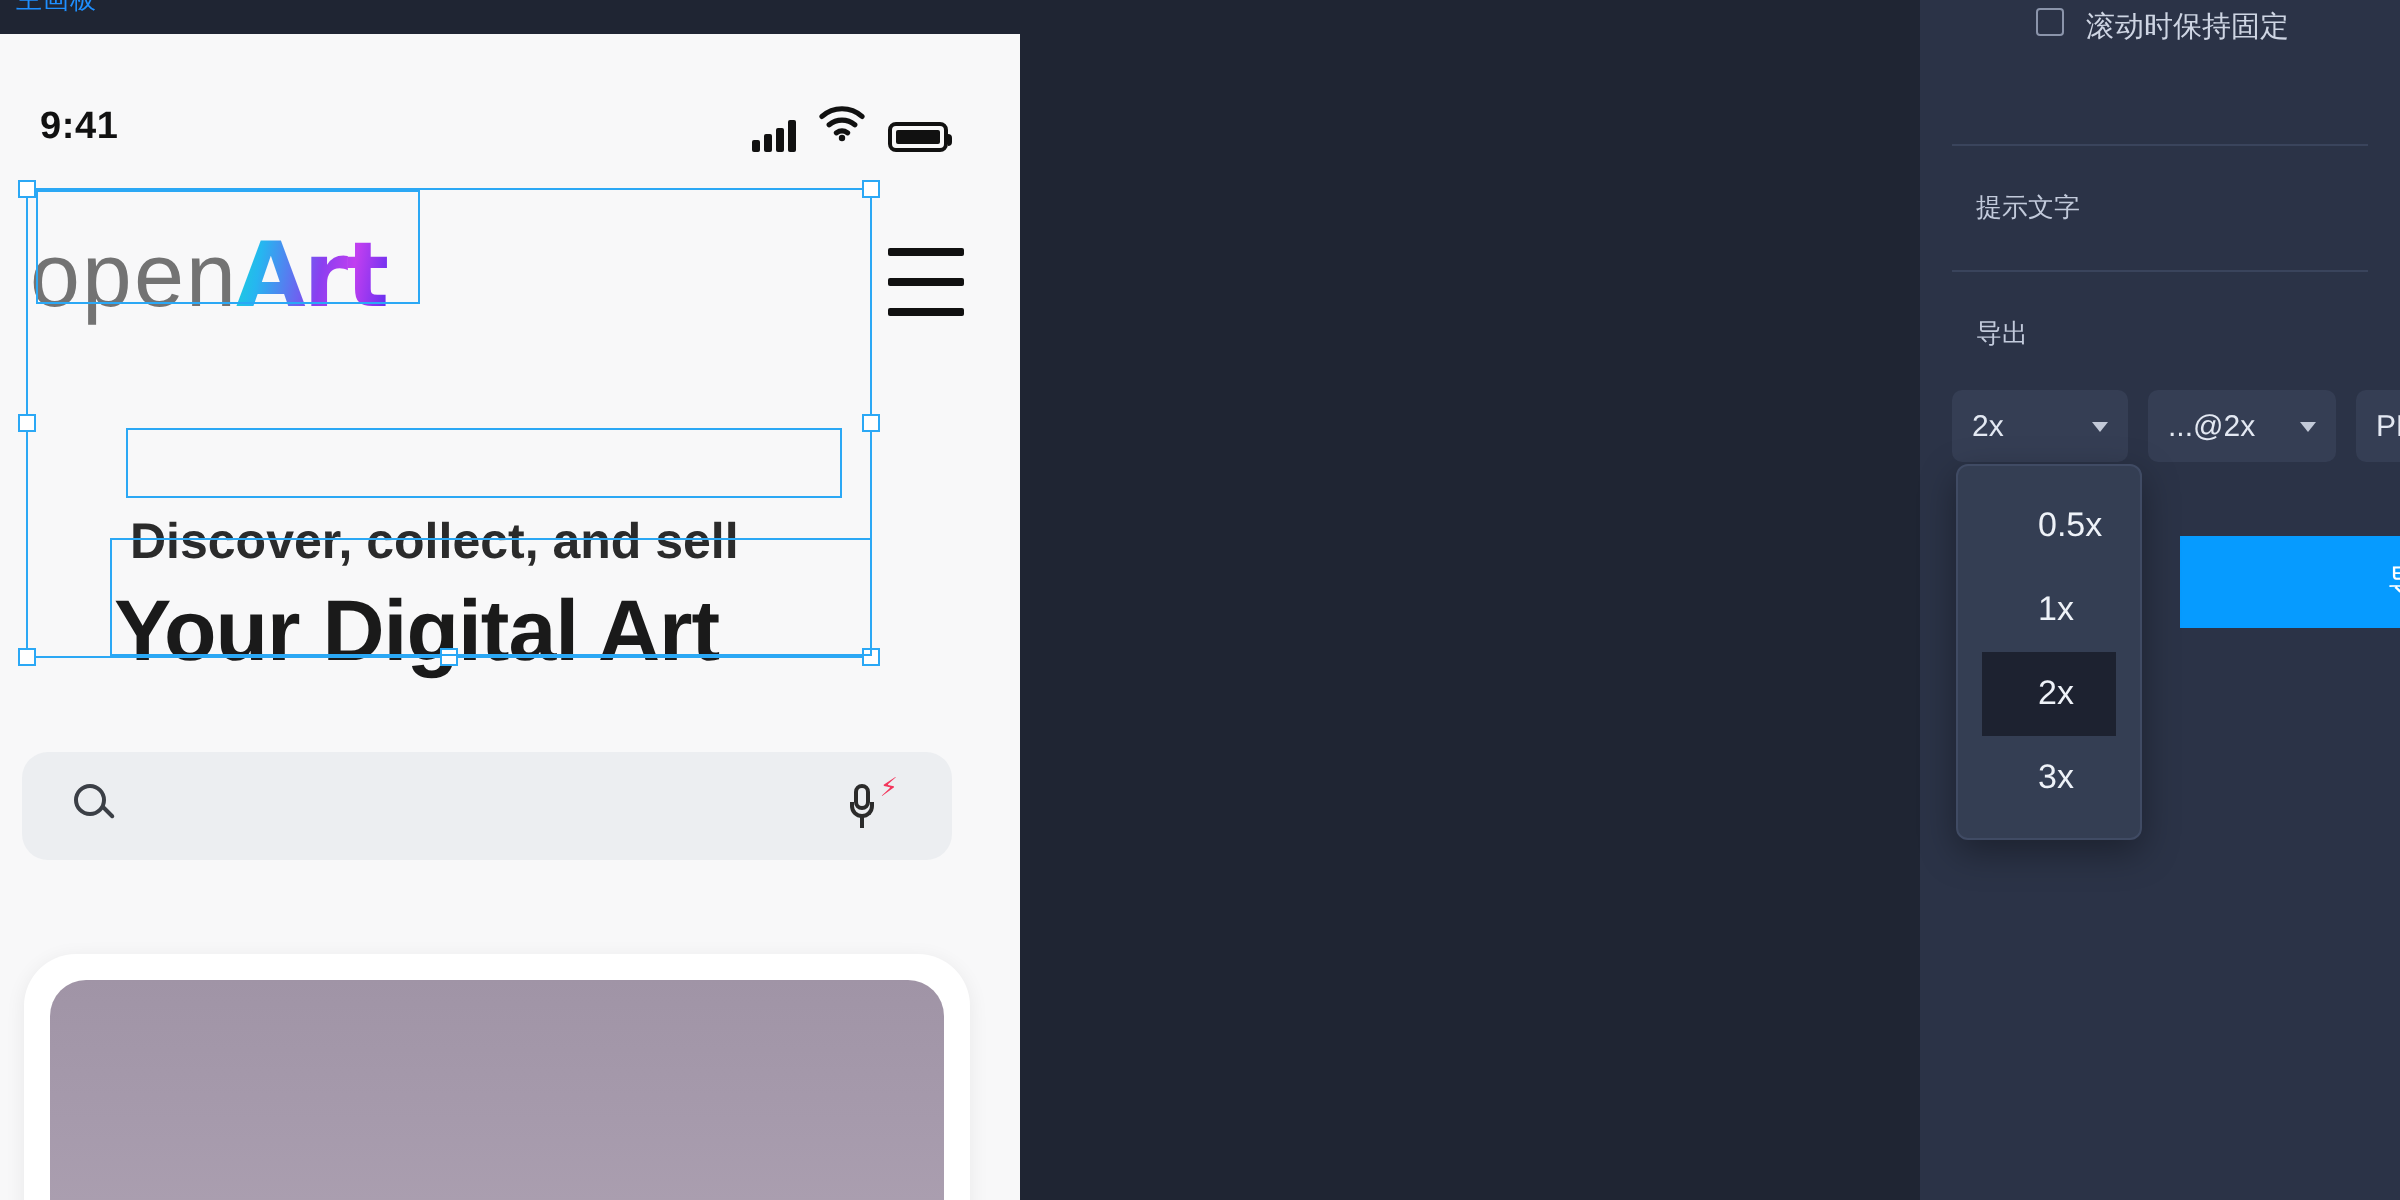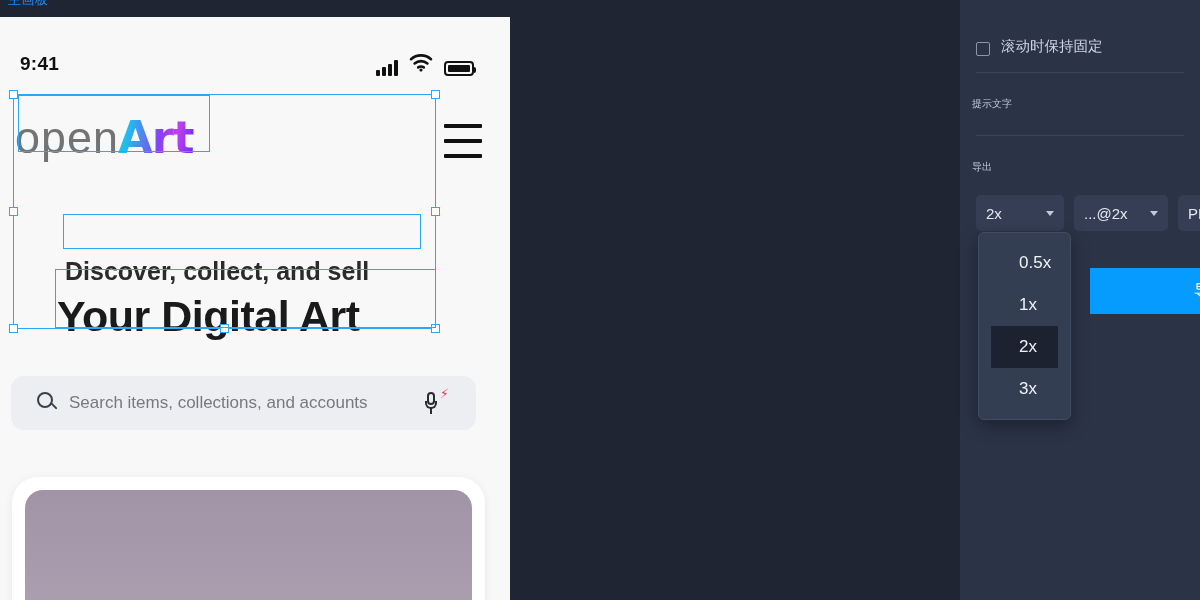--- a/index.html
+++ b/index.html
@@ -155,29 +155,29 @@
   #sel-sub  { left:63px; top:214px; width:358px; height:35px; }
   #sel-main { left:55px; top:269px; width:381px; height:59px; }
 
   
   #panel{
     position:absolute; right:0; top:0; width:240px; height:600px;
     background:#2b3347; color:#c8cfdd;
   }
   .divider{ height:1px; background:#3a445c; margin:0 16px; }
 
-  .panel-row{ padding:16px 16px; display:flex; align-items:flex-end; }
+  .panel-row{ padding:4px 16px; display:flex; align-items:flex-start;margin-left:42px; }
   #row-checkbox{ height:72px; gap:11px; }
   .checkbox{
     width:14px; height:14px; border:1.6px solid #8b95ab;
     border-radius:2px; background:transparent; flex:0 0 auto;
   }
   #checkbox-label{ font-size:14.5px; color:#ced5e3; }
 
-  .section-label{ padding:0 12px; font-size:10px; color:#c2cadb; }
+  .section-label{ padding:0 28px; font-size:13px; color:#c2cadb; }
   #row-hint{ height:62px; display:flex; align-items:center; }
   #row-export-head{ height:62px; display:flex; align-items:center; }
 
   #export-controls{
     position:absolute; left:16px; top:195px;
     display:flex; gap:10px; align-items:center;
   }
   .ctl{
     height:36px; background:#353e54; border-radius:5px;
     display:flex; align-items:center; gap:7px;
@@ -255,21 +255,20 @@
     </div>
 
     <div id="head-sub">Discover, collect, and sell</div>
     <div id="head-main">Your Digital Art</div>
 
     <div id="searchbar">
       <span id="search-icon">
         <span class="ring"></span>
           <span class="stick"></span>
       </span>
-      <input id="search-input" type="text" placeholder="Search items, collections, and accounts" style="">
       <span id="mic-wrap">
         <span id="mic-icon">
           <span class="cap"></span>
             <span class="arc"></span>
             <span class="base"></span>
         </span>
         <span id="mic-badge">⚡</span>
       </span>
     </div>
 

